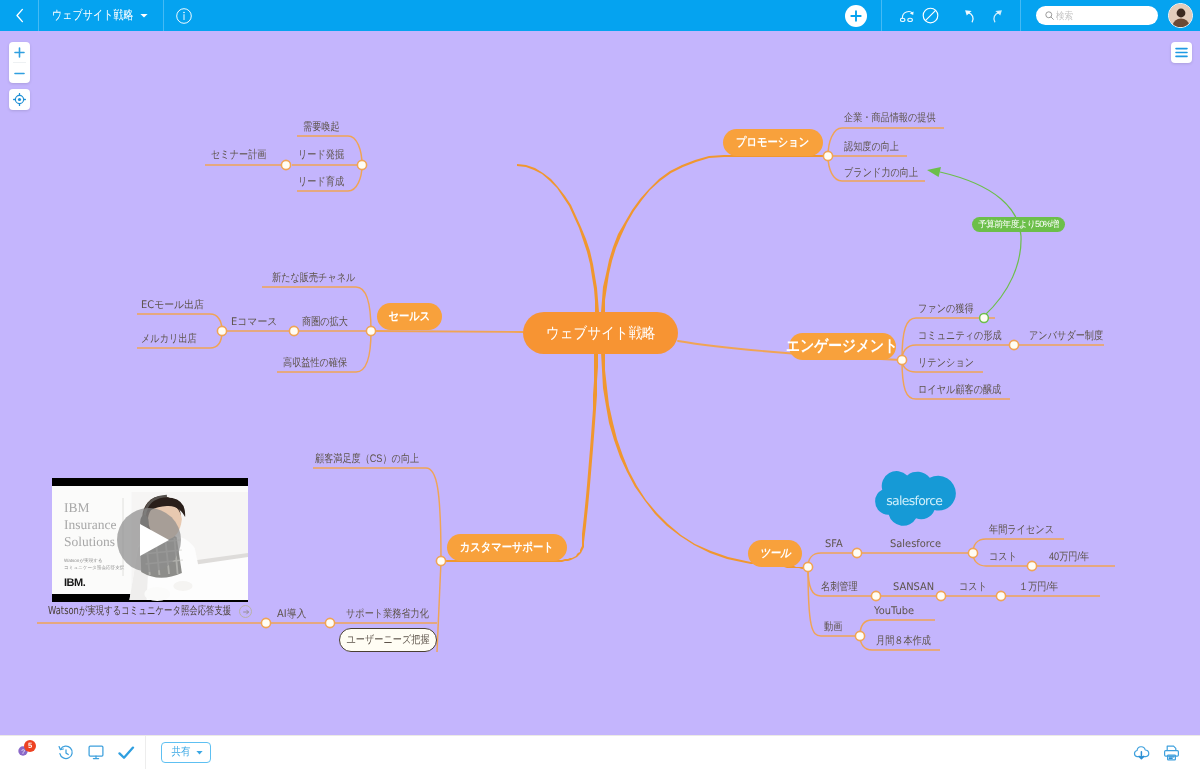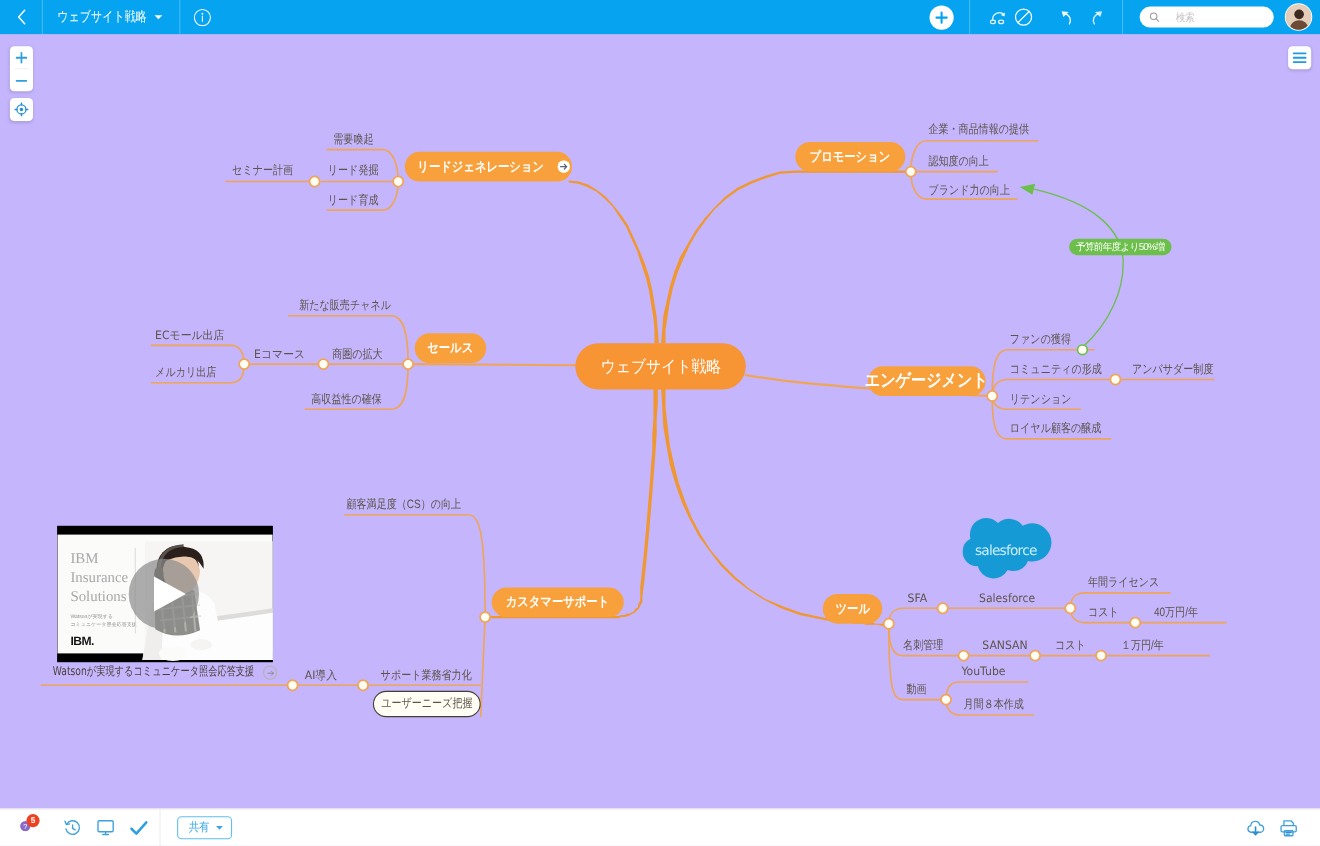--- a/index.html
+++ b/index.html
@@ -47,21 +47,21 @@
     border-right:1px solid rgba(255,255,255,.26);
     padding-left:14px;
   }
   .tb-ic{
     width:23px; height:31px; display:flex; align-items:center; justify-content:center;
     cursor:pointer;
   }
   .tb-search{
     position:absolute; left:1036px; top:6px;
     width:122px; height:19px; border-radius:10px; background:#fff;
-    display:flex; align-items:center; gap:15px; padding:0 9px; cursor:text;
+    display:flex; align-items:center; gap:2px; padding:0 9px; cursor:text;
   }
   .tb-search .ph{ font-size:10px; color:#c2c2c2; display:inline-block; transform:scaleX(.85); transform-origin:left;}
   .tb-avatar{
     position:absolute; left:1168px; top:3px;
     width:25px; height:25px; border-radius:50%;
     border:1.5px solid #fff; overflow:hidden; cursor:pointer;
     background:#c3a392;
   }
 
   
@@ -346,47 +346,38 @@
         <circle data-name="junction" cx="876" cy="596" r="4.6"></circle>
         <circle data-name="junction" cx="941" cy="596" r="4.6"></circle>
         <circle data-name="junction" cx="1001" cy="596" r="4.6"></circle>
       </g>
     </svg>
 
     <div class="pill main" data-name="root-node" style="left:523px;top:312px;width:155px;height:42px;">
       <span data-name="root-label">ウェブサイト戦略</span>
     </div>
 
-    <div class="pill" data-name="branch-node-lead" style="left:368px;top:138px;width:152px;height:27px;font-size:12px;">
-      <span data-name="branch-label">リードジェネレーション</span>
-      <span class="linkbadge" data-name="link-badge">
-        <svg width="11" height="11" viewBox="0 0 11 11" data-name="arrow-right-icon">
-          <circle cx="5.5" cy="5.5" r="5.5" fill="#fff" data-name="circle-shape-8"></circle>
-          <path d="M2.6 5.5 L8 5.5 M6.1 3.4 L8.2 5.5 L6.1 7.6" stroke="#5a6478" stroke-width="1.15" fill="none" stroke-linecap="round" stroke-linejoin="round" data-name="path-shape-17"></path>
-        </svg>
-      </span>
-    </div>
 
     <div class="pill" data-name="branch-node-promo" style="left:723px;top:129px;width:100px;height:27px;font-size:12px;">
       <span data-name="branch-label">プロモーション</span>
     </div>
 
     <div class="pill" data-name="branch-node-sales" style="left:377px;top:303px;width:65px;height:27px;font-size:12px;">
       <span data-name="branch-label">セールス</span>
     </div>
 
     <div class="pill" data-name="branch-node-engagement" style="left:789px;top:333px;width:107px;height:27px;font-size:16px;">
       <span data-name="branch-label">エンゲージメント</span>
     </div>
 
     <div class="pill" data-name="branch-node-support" style="left:447px;top:534px;width:120px;height:27px;font-size:12px;">
       <span data-name="branch-label">カスタマーサポート</span>
     </div>
 
-    <div class="pill" data-name="branch-node-tools" style="left:748px;top:540px;width:54px;height:27px;font-size:12px;">
+    <div class="pill" data-name="branch-node-tools" style="left:748px;top:540px;width:54px;height:27px;font-size:12px;font-style:italic;">
       <span data-name="branch-label">ツール</span>
     </div>
 
     <div class="node leaf" data-name="leaf-node" style="left:303px;top:136px;">需要喚起</div>
     <div class="node leaf" data-name="leaf-node" style="left:298px;top:164px;">リード発掘</div>
     <div class="node leaf" data-name="leaf-node" style="left:298px;top:191px;">リード育成</div>
     <div class="node leaf" data-name="leaf-node" style="left:211px;top:164px;">セミナー計画</div>
 
     <div class="node leaf" data-name="leaf-node" style="left:844px;top:127px;">企業・商品情報の提供</div>
     <div class="node leaf" data-name="leaf-node" style="left:844px;top:156px;">認知度の向上</div>

